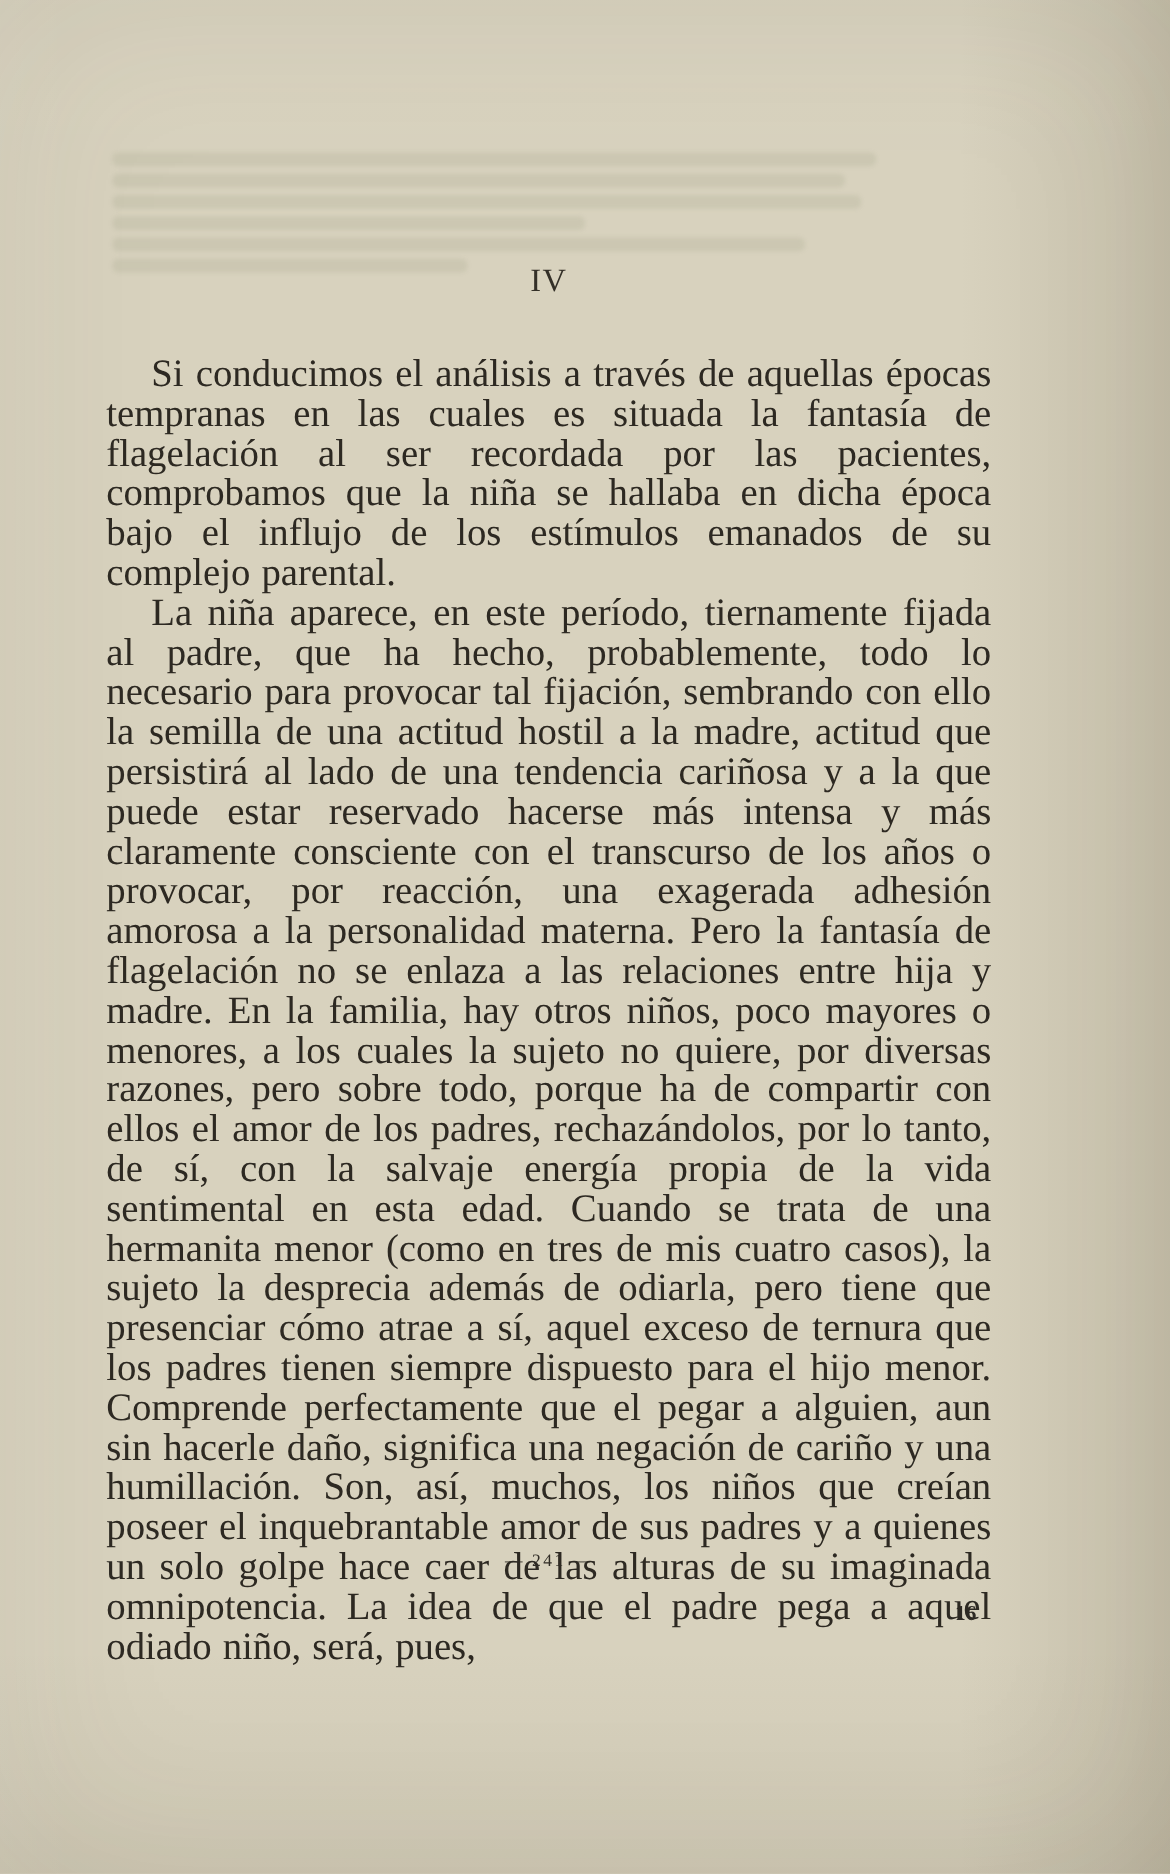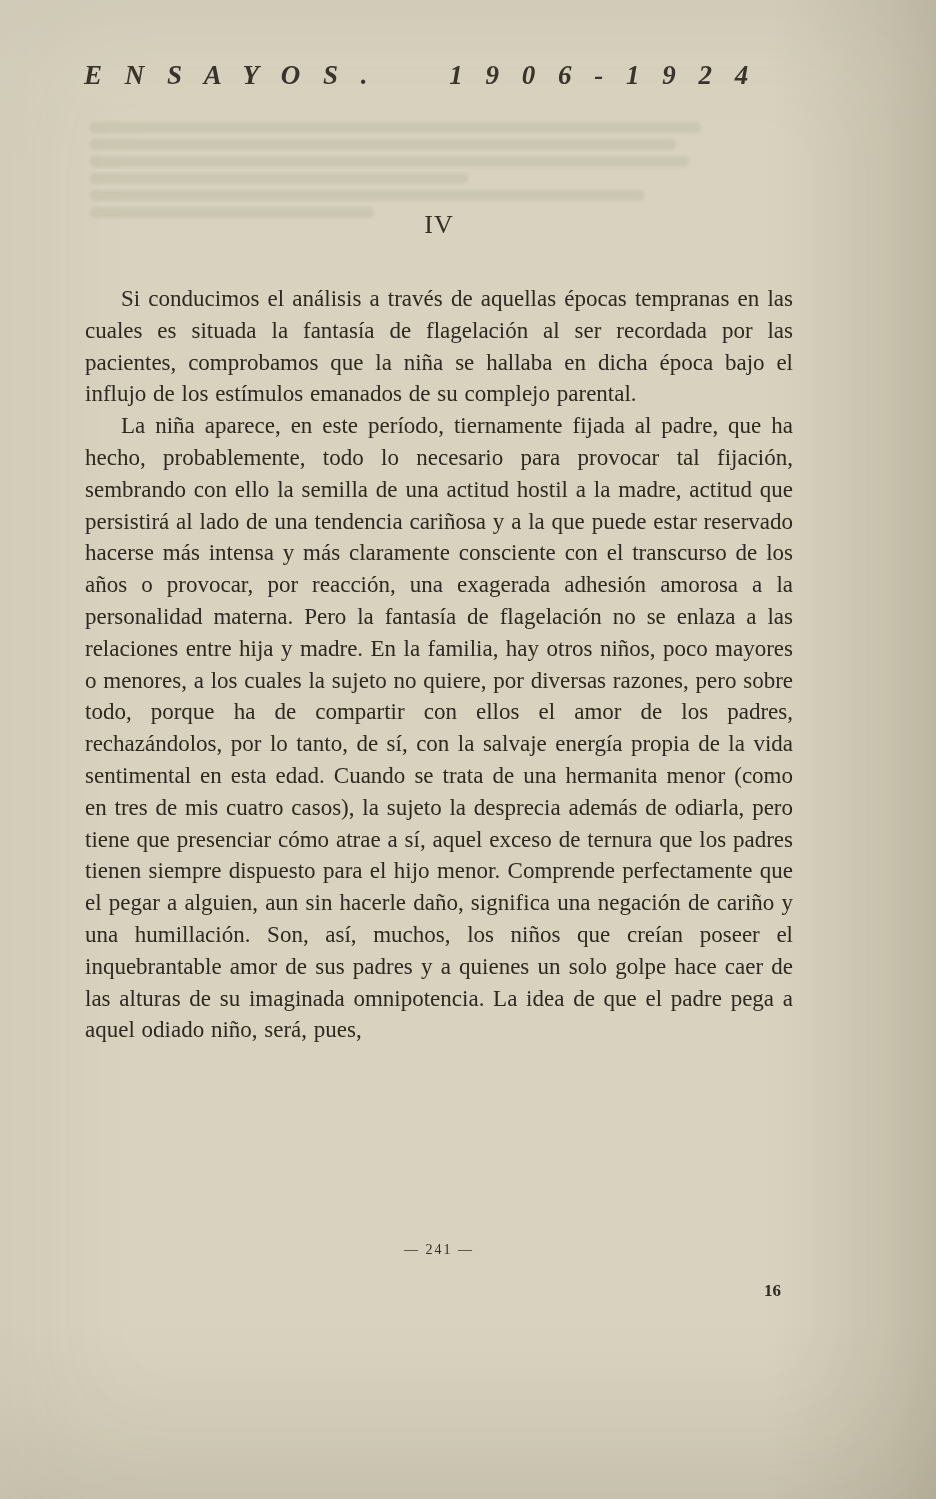--- a/index.html
+++ b/index.html
@@ -56,21 +56,21 @@
     text-align: center;
     font-size: 26px;
     letter-spacing: 1px;
     color: #343028;
   }
   .body {
     position: absolute;
     left: 85px;
     top: 283px;
     width: 708px;
-    font-size: 23px;
+    font-size: 31px;
     line-height: 31.8px;
     text-align: justify;
     word-spacing: 1px;
     hyphens: auto;
     -webkit-hyphens: auto;
     color: #2d2922;
   }
   .body p {
     margin: 0;
     text-indent: 36px;
@@ -95,21 +95,20 @@
     font-weight: bold;
     color: #2e2a24;
     margin-top: 37px;
   }
 </style>
 </head>
 <body>
 
 <div class="page">
 
-  <div class="header">E N S A Y O S .     1 9 0 6 - 1 9 2 4</div>
 
   <div class="showthrough">
     <div class="st-line" style="width:97%"></div>
     <div class="st-line" style="width:93%"></div>
     <div class="st-line" style="width:95%"></div>
     <div class="st-line" style="width:60%"></div>
     <div class="st-line" style="width:88%"></div>
     <div class="st-line" style="width:45%"></div>
   </div>
 

